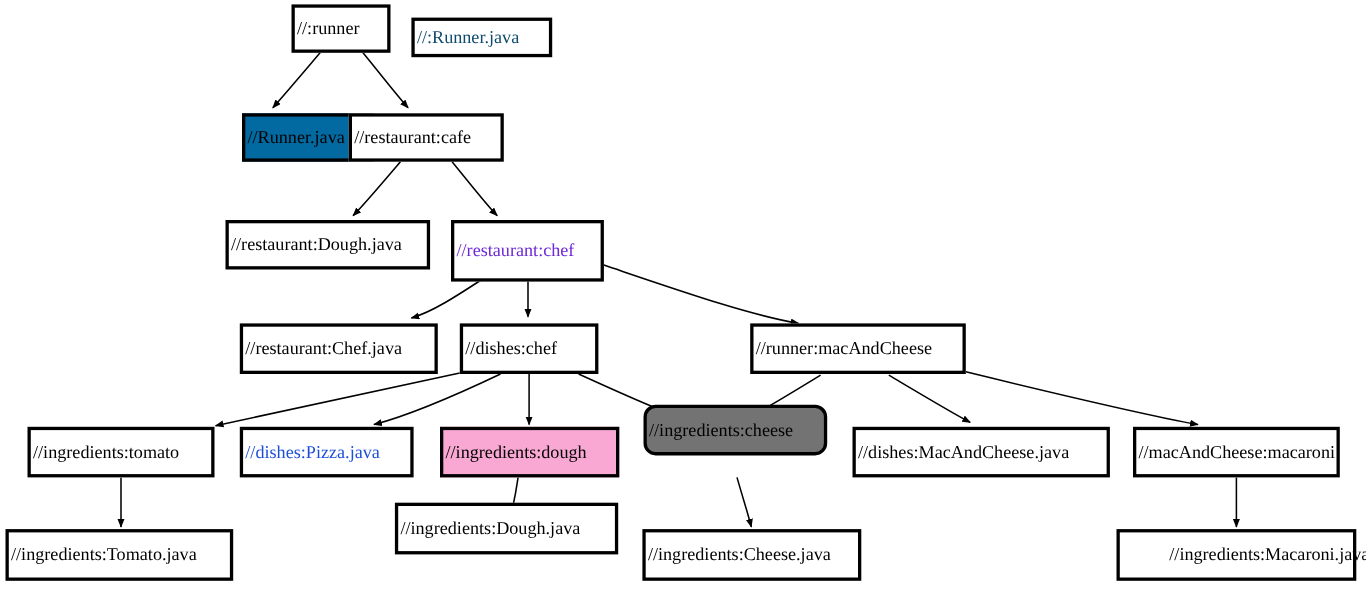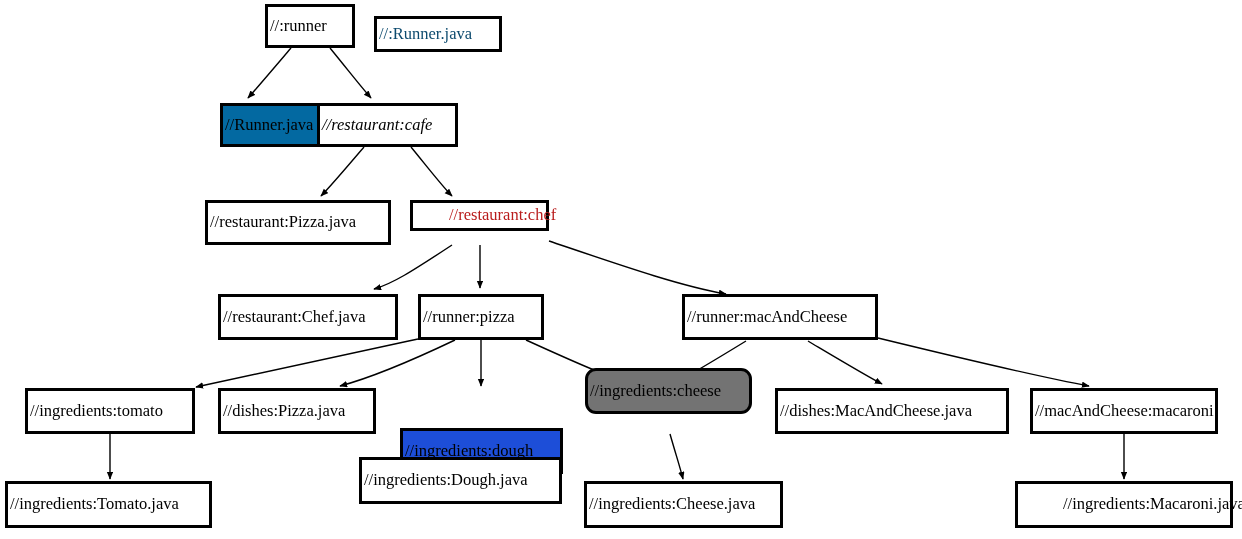--- a/index.html
+++ b/index.html
@@ -79,45 +79,45 @@
   <div id="nodes-group">
       <div class="graph-node" style="left: 265px; top: 4px; width: 90px; height: 44px; background: rgb(255, 255, 255); border-color: rgb(0, 0, 0); color: rgb(0, 0, 0);">
         <span class="node-label">//:runner</span>
       </div>
       <div class="graph-node" style="left: 374px; top: 4px; width: 128px; height: 36px; background: rgb(255, 255, 255); border-color: rgb(0, 0, 0); color: #0c4a6e; margin-top: 12px;">
         <span class="node-label">//:Runner.java</span>
       </div>
       <div class="graph-node" style="left: 175px; top: 103px; width: 120px; height: 44px; background: #0369a1; border-color: rgb(0, 0, 0); color: rgb(0, 0, 0); margin-left: 45px;">
         <span class="node-label">//Runner.java</span>
       </div>
-      <div class="graph-node" style="left: 317px; top: 103px; width: 141px; height: 44px; background: rgb(255, 255, 255); border-color: rgb(0, 0, 0); color: rgb(0, 0, 0); font-style: italic;">
+      <div class="graph-node" style="left: 317px; top: 103px; width: 141px; height: 44px; background: rgb(255, 255, 255); border-color: rgb(0, 0, 0); color: rgb(0, 0, 0);">
         <span class="node-label">//restaurant:cafe</span>
       </div>
       <div class="graph-node" style="left: 205px; top: 200px; width: 186px; height: 45px; background: rgb(255, 255, 255); border-color: rgb(0, 0, 0); color: rgb(0, 0, 0);">
-        <span class="node-label">//restaurant:Pizza.java</span>
+        <span class="node-label">//restaurant:Dough.java</span>
       </div>
-      <div class="graph-node" style="left: 410px; top: 200px; width: 139px; height: 31px; background: rgb(255, 255, 255); border-color: rgb(0, 0, 0); color: #b91c1c; padding-left: 34px;">
+      <div class="graph-node" style="left: 410px; top: 200px; width: 139px; height: 56px; background: rgb(255, 255, 255); border-color: rgb(0, 0, 0); color: #6d28d9;">
         <span class="node-label">//restaurant:chef</span>
       </div>
       <div class="graph-node" style="left: 218px; top: 294px; width: 180px; height: 46px; background: rgb(255, 255, 255); border-color: rgb(0, 0, 0); color: rgb(0, 0, 0);">
         <span class="node-label">//restaurant:Chef.java</span>
       </div>
       <div class="graph-node" style="left: 418px; top: 294px; width: 126px; height: 46px; background: rgb(255, 255, 255); border-color: rgb(0, 0, 0); color: rgb(0, 0, 0);">
-        <span class="node-label">//runner:pizza</span>
+        <span class="node-label">//dishes:chef</span>
       </div>
       <div class="graph-node" style="left: 682px; top: 294px; width: 196px; height: 46px; background: rgb(255, 255, 255); border-color: rgb(0, 0, 0); color: rgb(0, 0, 0);">
         <span class="node-label">//runner:macAndCheese</span>
       </div>
       <div class="graph-node" style="left: 25px; top: 388px; width: 170px; height: 46px; background: rgb(255, 255, 255); border-color: rgb(0, 0, 0); color: rgb(0, 0, 0);">
         <span class="node-label">//ingredients:tomato</span>
       </div>
-      <div class="graph-node" style="left: 218px; top: 388px; width: 158px; height: 46px; background: rgb(255, 255, 255); border-color: rgb(0, 0, 0); color: #000000;">
+      <div class="graph-node" style="left: 218px; top: 388px; width: 158px; height: 46px; background: rgb(255, 255, 255); border-color: rgb(0, 0, 0); color: #1d4ed8;">
         <span class="node-label">//dishes:Pizza.java</span>
       </div>
-      <div class="graph-node" style="left: 400px; top: 388px; width: 163px; height: 46px; background: #1d4ed8; border-color: rgb(0, 0, 0); color: rgb(0, 0, 0); margin-top: 40px;">
+      <div class="graph-node" style="left: 400px; top: 388px; width: 163px; height: 46px; background: #f9a8d4; border-color: rgb(0, 0, 0); color: rgb(0, 0, 0);">
         <span class="node-label">//ingredients:dough</span>
       </div>
       <div class="graph-node" style="left: 585px; top: 368px; width: 167px; height: 46px; background: #737373; border-color: rgb(0, 0, 0); color: rgb(0, 0, 0); border-radius: 11px;">
         <span class="node-label">//ingredients:cheese</span>
       </div>
       <div class="graph-node" style="left: 775px; top: 388px; width: 234px; height: 46px; background: rgb(255, 255, 255); border-color: rgb(0, 0, 0); color: rgb(0, 0, 0);">
         <span class="node-label">//dishes:MacAndCheese.java</span>
       </div>
       <div class="graph-node" style="left: 1030px; top: 388px; width: 188px; height: 46px; background: rgb(255, 255, 255); border-color: rgb(0, 0, 0); color: rgb(0, 0, 0);">
         <span class="node-label">//macAndCheese:macaroni</span>

